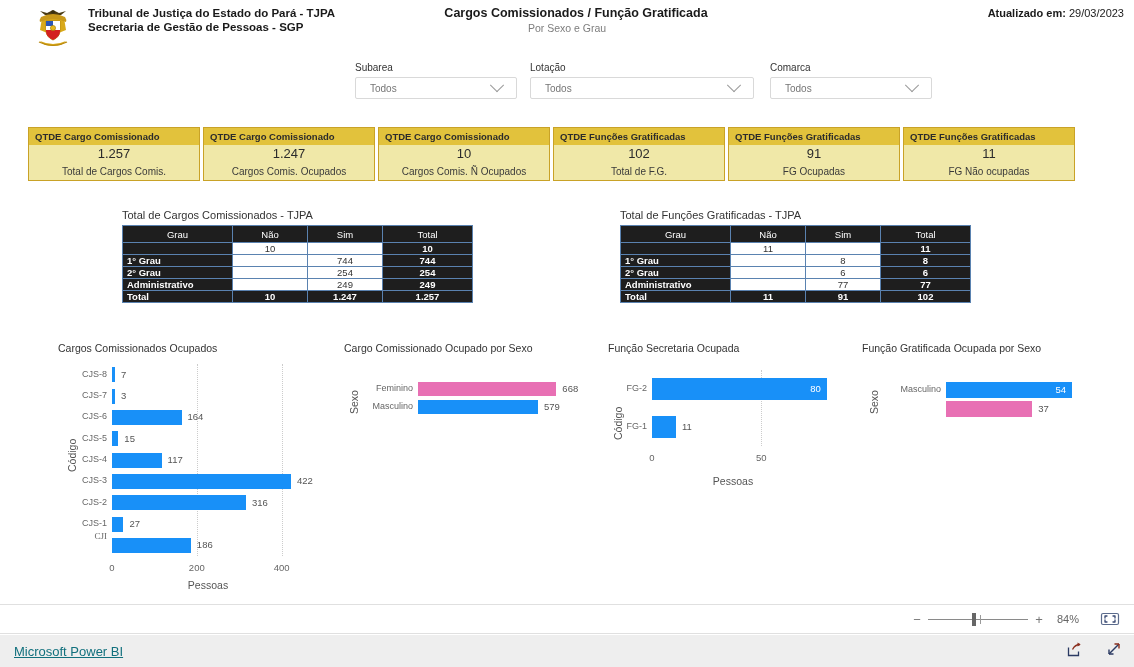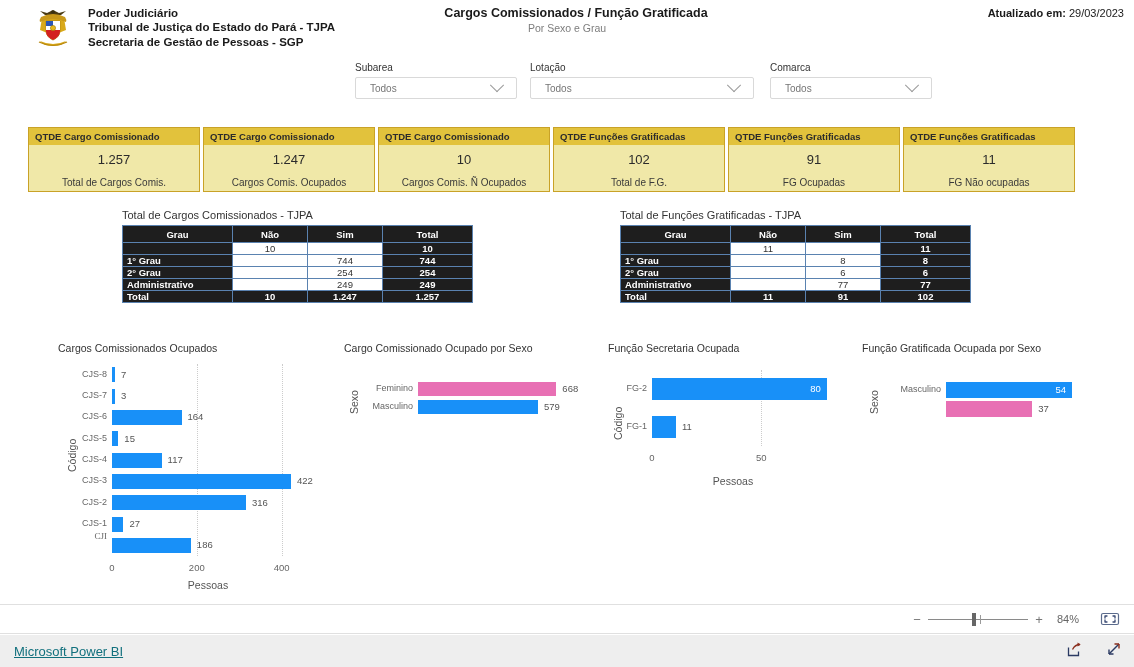--- a/index.html
+++ b/index.html
@@ -118,21 +118,21 @@
 
   
   #kpi-row {
     position: absolute;
     left: 28px; top: 127px;
     display: flex;
     gap: 3px;
   }
   .kpi-card {
     width: 172px;
-    height: 65px;
+    height: 54px;
     border: 1px solid #c9a227;
     background: #f0e8a8;
     box-sizing: border-box;
     display: flex;
     flex-direction: column;
   }
   .kpi-head {
     height: 17px;
     background: #e2c23c;
     font-size: 9.5px;
@@ -175,21 +175,21 @@
   table.matrix td, table.matrix th {
     border: 1px solid #5a82b0;
     height: 12px;
     font-size: 9.5px;
     padding: 0 4px;
     box-sizing: border-box;
   }
   table.matrix th {
     background: #1e1e1e;
     color: #ffffff;
-    font-weight: bold;
+    font-weight: normal;
     text-align: center;
     height: 17px;
   }
   td.rowhead {
     background: #1e1e1e;
     color: #ffffff;
     font-weight: bold;
     text-align: left;
   }
   td.cell {
@@ -363,21 +363,20 @@
           <path d="M25 18 h7 v5 h-7 Z" fill="#ffffff"></path>
           <path d="M18 23 h14 v4 h-14 Z" fill="#ffffff"></path>
           <path d="M18 27 h14 v1 q0 6 -7 9 q-7 -3 -7 -9 Z" fill="#d32020"></path>
           <circle cx="25" cy="25" r="2.6" fill="#e8b81a" stroke="#9a7a0c" stroke-width="0.6"></circle>
 
           <path d="M12 38 q13 6 26 0 q-3 5 -13 5 q-10 0 -13 -5 Z" fill="#d9a91a"></path>
           <path d="M11 39 q14 7 28 0" stroke="#b8890f" stroke-width="1.2" fill="none"></path>
         </svg>
       </div>
       <div id="org-lines">
-        <div class="org-line">Poder Judiciário</div>
         <div class="org-line">Tribunal de Justiça do Estado do Pará - TJPA</div>
         <div class="org-line">Secretaria de Gestão de Pessoas - SGP</div>
       </div>
     </div>
 
     <div id="title-block">
       <div id="report-title">Cargos Comissionados / Função Gratificada</div>
       <div id="report-subtitle">Por Sexo e Grau</div>
     </div>
 

